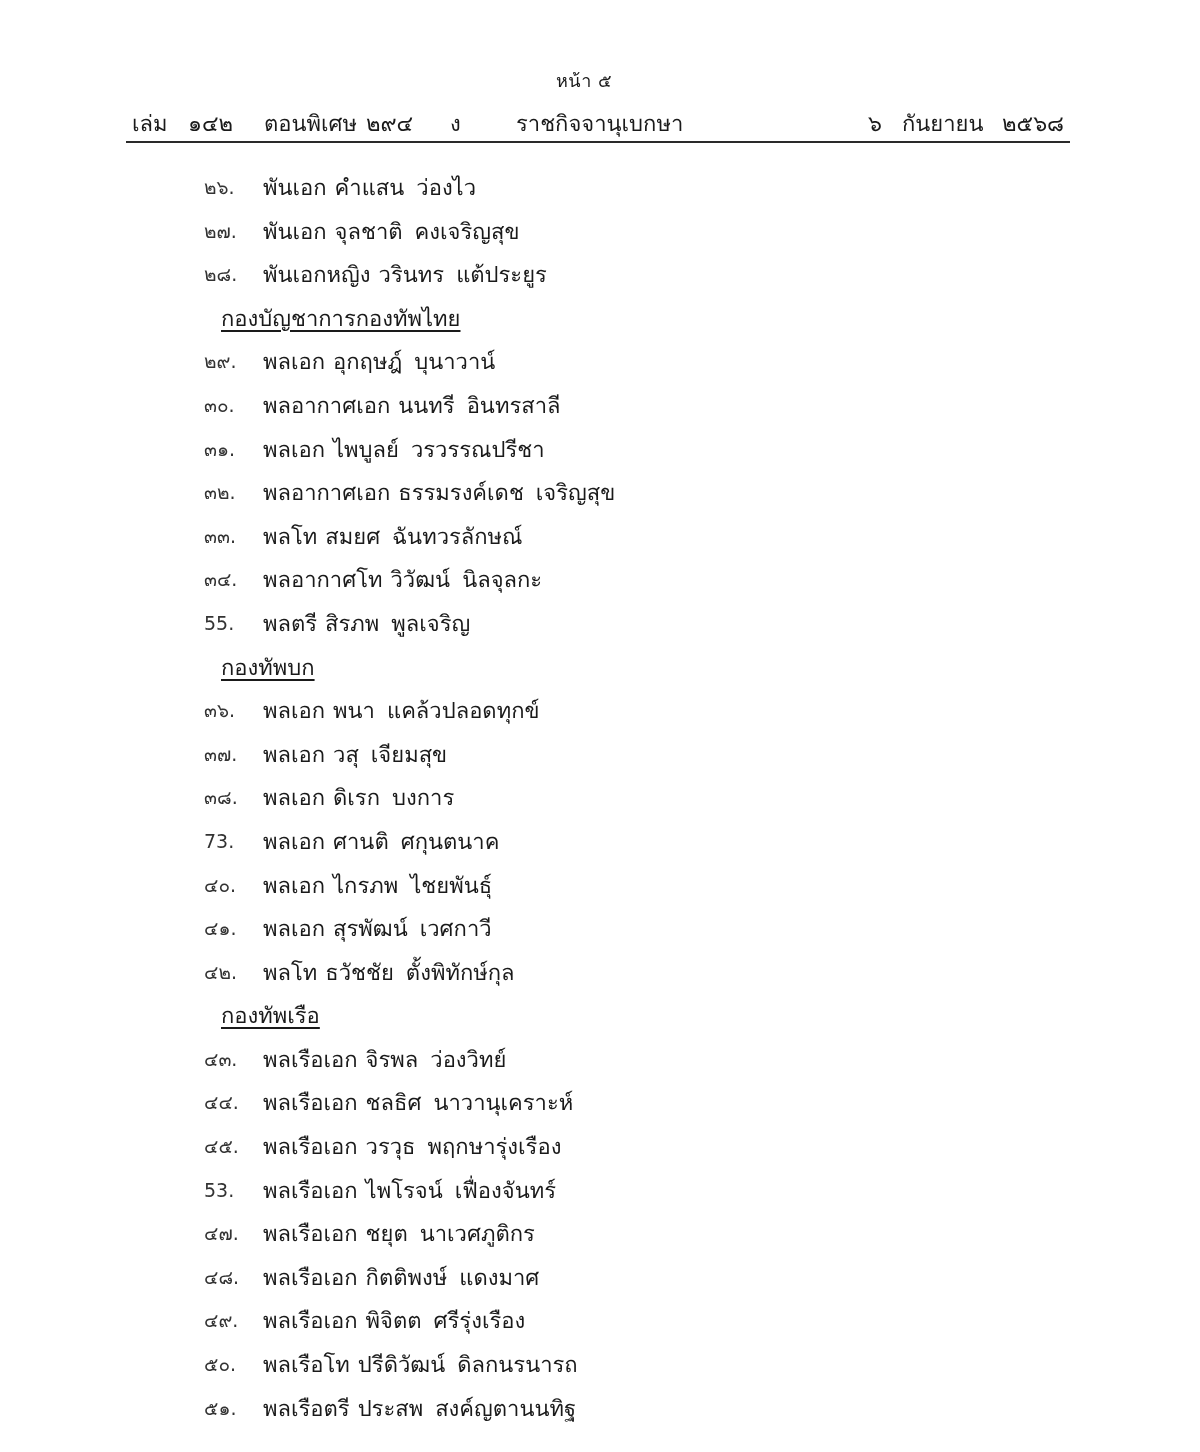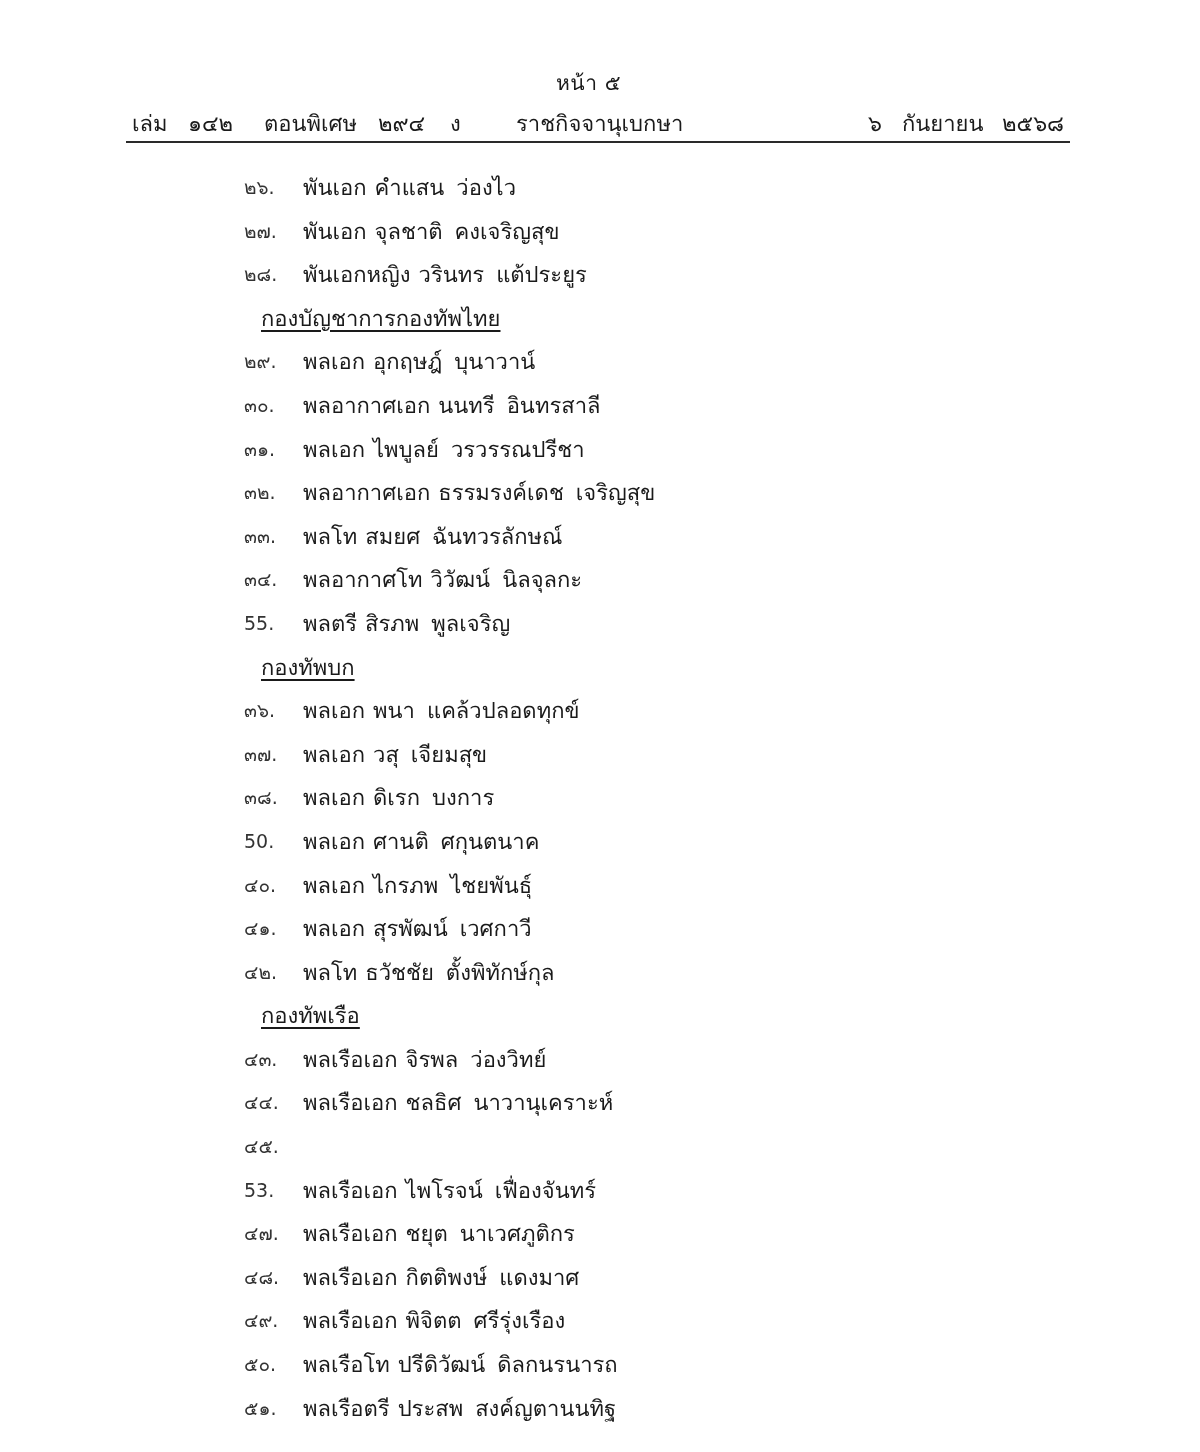--- a/index.html
+++ b/index.html
@@ -12,21 +12,21 @@
       height: 1452px;
       position: relative;
       overflow: hidden;
       font-family: "DejaVu Sans", "Liberation Sans", sans-serif;
       color: #1a1a1a;
     }
     .page-number {
       position: absolute;
       top: 66px;
       left: 556px;
-      font-size: 21px;
+      font-size: 18px;
       letter-spacing: 0.5px;
     }
     .header-line {
       position: absolute;
       top: 106px;
       left: 128px;
       width: 940px;
       height: 32px;
       font-size: 22px;
       font-family: Liberation Mono, monospace;
@@ -42,21 +42,20 @@
       left: 126px;
       width: 944px;
       height: 2px;
       background: #2a2a2a;
     }
     .content {
       position: absolute;
       top: 166px;
       left: 0;
       width: 1100px;
-      margin-left: 40px;
     }
     .row {
       position: relative;
       height: 43.6px;
       font-size: 22px;
       line-height: 43.6px;
       white-space: nowrap;
     }
     .row .num {
       position: absolute;
@@ -89,21 +88,21 @@
   </style>
 </head>
 <body>
 
 <div class="page-number">หน้า ๕</div>
 
 <div class="header-line">
   <span style="left:4px">เล่ม</span>
   <span style="left:60px">๑๔๒</span>
   <span style="left:136px">ตอนพิเศษ</span>
-  <span style="left:250px">๒๙๔</span>
+  <span style="left:238px">๒๙๔</span>
   <span style="left:322px">ง</span>
   <span style="left:388px">ราชกิจจานุเบกษา</span>
   <span style="left:740px">๖</span>
   <span style="left:774px">กันยายน</span>
   <span style="left:874px">๒๕๖๘</span>
 </div>
 
 <div class="rule"></div>
 
 <div class="content" id="list">
@@ -159,21 +158,21 @@
     </div>
     <div class="row">
       <span class="num">๓๗.</span>
       <span class="name"><span class="rank">พลเอก</span><span class="first">วสุ</span><span class="last">เจียมสุข</span></span>
     </div>
     <div class="row">
       <span class="num">๓๘.</span>
       <span class="name"><span class="rank">พลเอก</span><span class="first">ดิเรก</span><span class="last">บงการ</span></span>
     </div>
     <div class="row">
-      <span class="num">50.</span>
+      <span class="num">73.</span>
       <span class="name"><span class="rank">พลเอก</span><span class="first">ศานติ</span><span class="last">ศกุนตนาค</span></span>
     </div>
     <div class="row">
       <span class="num">๔๐.</span>
       <span class="name"><span class="rank">พลเอก</span><span class="first">ไกรภพ</span><span class="last">ไชยพันธุ์</span></span>
     </div>
     <div class="row">
       <span class="num">๔๑.</span>
       <span class="name"><span class="rank">พลเอก</span><span class="first">สุรพัฒน์</span><span class="last">เวศกาวี</span></span>
     </div>
@@ -187,20 +186,21 @@
     <div class="row">
       <span class="num">๔๓.</span>
       <span class="name"><span class="rank">พลเรือเอก</span><span class="first">จิรพล</span><span class="last">ว่องวิทย์</span></span>
     </div>
     <div class="row">
       <span class="num">๔๔.</span>
       <span class="name"><span class="rank">พลเรือเอก</span><span class="first">ชลธิศ</span><span class="last">นาวานุเคราะห์</span></span>
     </div>
     <div class="row">
       <span class="num">๔๕.</span>
+      <span class="name"><span class="rank">พลเรือเอก</span><span class="first">วรวุธ</span><span class="last">พฤกษารุ่งเรือง</span></span>
     </div>
     <div class="row">
       <span class="num">53.</span>
       <span class="name"><span class="rank">พลเรือเอก</span><span class="first">ไพโรจน์</span><span class="last">เฟื่องจันทร์</span></span>
     </div>
     <div class="row">
       <span class="num">๔๗.</span>
       <span class="name"><span class="rank">พลเรือเอก</span><span class="first">ชยุต</span><span class="last">นาเวศภูติกร</span></span>
     </div>
     <div class="row">

